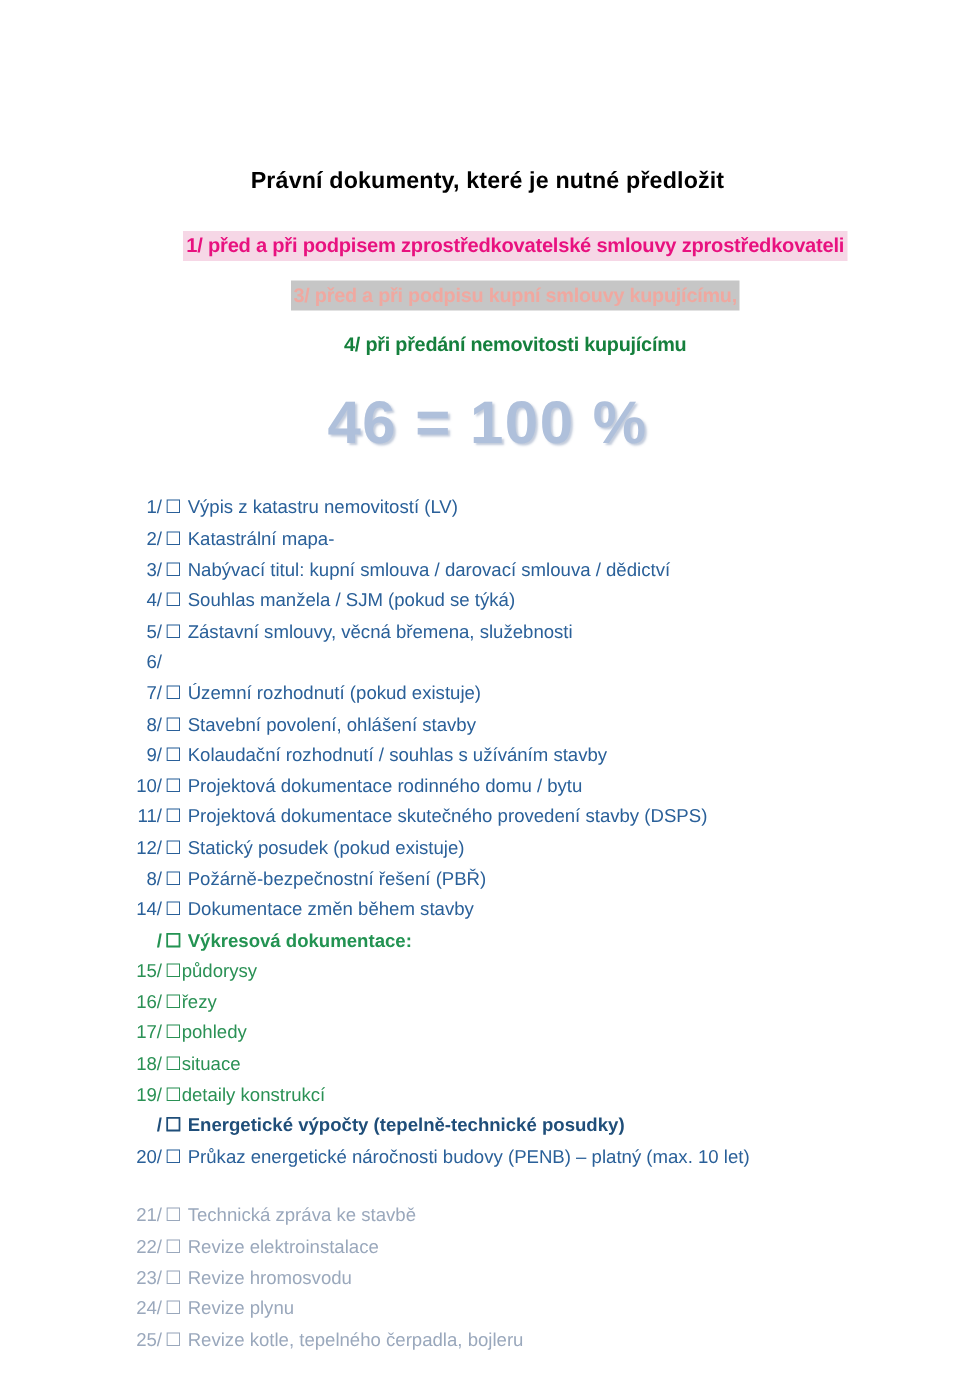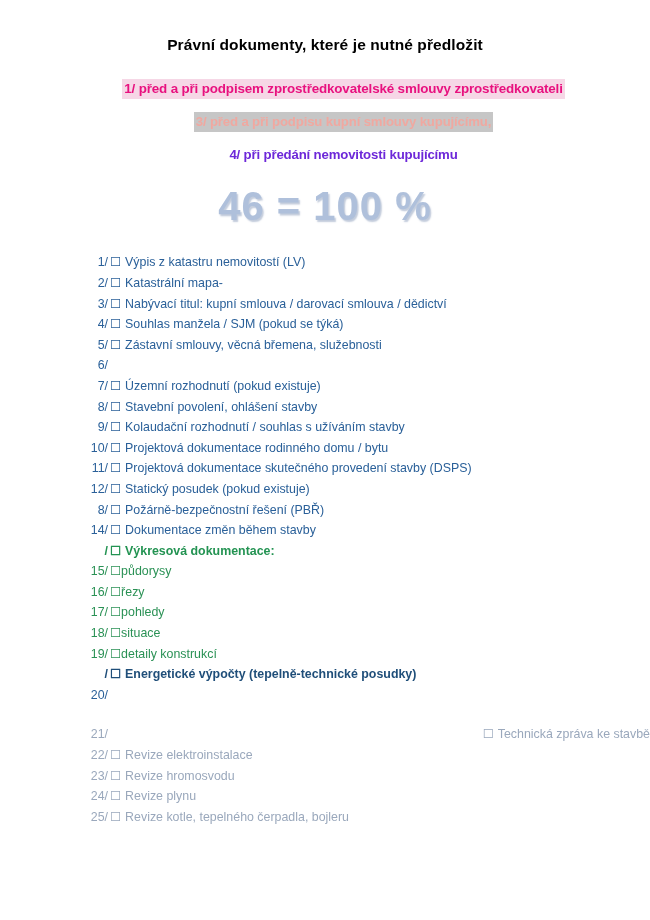--- a/index.html
+++ b/index.html
@@ -25,21 +25,21 @@
   }
 
   
   .doc-title {
     text-align: center;
     font-size: 15.5px;
     font-weight: bold;
     color: #000000;
     letter-spacing: 0.1px;
     margin: 0;
-    padding-top: 36px;
+    padding-top: 112px;
   }
 
   
   .banners {
     margin-top: 26px;
     margin-left: 37px;
   }
   .banner-row {
     text-align: center;
     margin-bottom: 16px;
@@ -63,21 +63,21 @@
   }
   .banner-2 .banner-text {
     color: #BCE0C4;
     background: #C4C4C4;
   }
   .banner-3 .banner-text {
     color: #F0A8A0;
     background: #C6C6C6;
   }
   .banner-4 .banner-text {
-    color: #6d28d9;
+    color: #15803d;
     background: transparent;
   }
 
   
   .equation {
     text-align: center;
     margin-top: 22px;
     font-size: 40px;
     font-weight: bold;
     color: #AFC0DB;
@@ -122,21 +122,21 @@
     margin-right: 0px;
   }
 
   
   .c-blue  .cl-num, .c-blue  .cl-body { color: #2A6099; }
   .c-green .cl-num, .c-green .cl-body { color: #2A9155; }
   .c-green-bold .cl-num, .c-green-bold .cl-body { color: #239352; font-weight: bold; }
   .c-blue-bold  .cl-num, .c-blue-bold  .cl-body { color: #1F4E79; font-weight: bold; }
   .c-faded .cl-num, .c-faded .cl-body { color: #9AA8BC; }
 
-  .gap-before { margin-top: 19px; justify-content: space-between; }
+  .gap-before { margin-top: 19px; }
 </style>
 </head>
 <body>
 
 <div class="page">
 
   <h1 class="doc-title">Právní dokumenty, které je nutné předložit</h1>
 
   <div class="banners">
     <div class="banner-row banner-1">
@@ -253,20 +253,21 @@
       <span class="cl-body tight"><span class="cl-box">☐</span><span>detaily konstrukcí</span></span>
     </div>
 
     <div class="cl-row c-blue-bold">
       <span class="cl-num">/</span>
       <span class="cl-body"><span class="cl-box">☐</span><span>Energetické výpočty (tepelně-technické posudky)</span></span>
     </div>
 
     <div class="cl-row c-blue">
       <span class="cl-num">20/</span>
+      <span class="cl-body"><span class="cl-box">☐</span><span>Průkaz energetické náročnosti budovy (PENB) – platný (max. 10 let)</span></span>
     </div>
 
     <div class="cl-row c-faded gap-before">
       <span class="cl-num">21/</span>
       <span class="cl-body"><span class="cl-box">☐</span><span>Technická zpráva ke stavbě</span></span>
     </div>
 
     <div class="cl-row c-faded">
       <span class="cl-num">22/</span>
       <span class="cl-body"><span class="cl-box">☐</span><span>Revize elektroinstalace</span></span>

